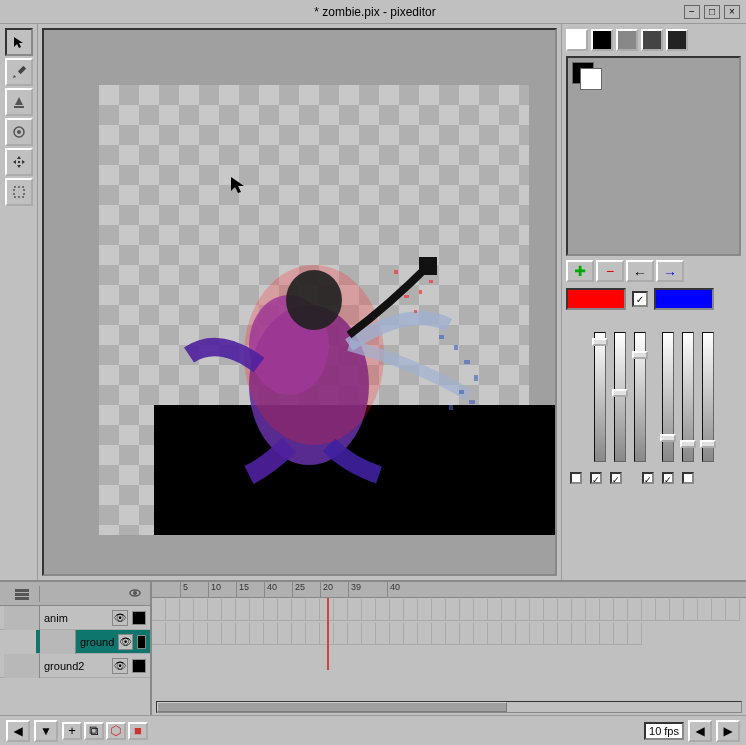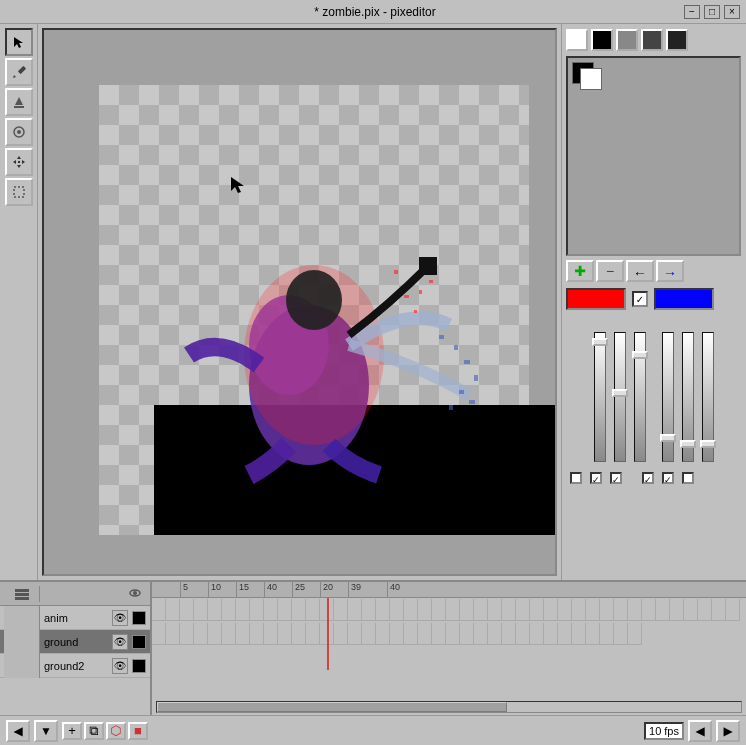--- a/index.html
+++ b/index.html
@@ -267,21 +267,21 @@
     }
     .layer-row {
       height: 24px;
       display: flex;
       align-items: center;
       padding: 0 4px;
       gap: 4px;
       border-bottom: 1px solid #aaa;
       cursor: pointer;
     }
-    .layer-row.selected { background: #737373; }
+    .layer-row.selected { background: #0f766e; margin-left: 36px; }
     .layer-name {
       flex: 1;
       font-size: 11px;
     }
     .layer-vis-btn {
       width: 16px; height: 16px;
       background: #c0c0c0;
       border: 1px solid #888;
       cursor: pointer;
       display: flex; align-items: center; justify-content: center;

